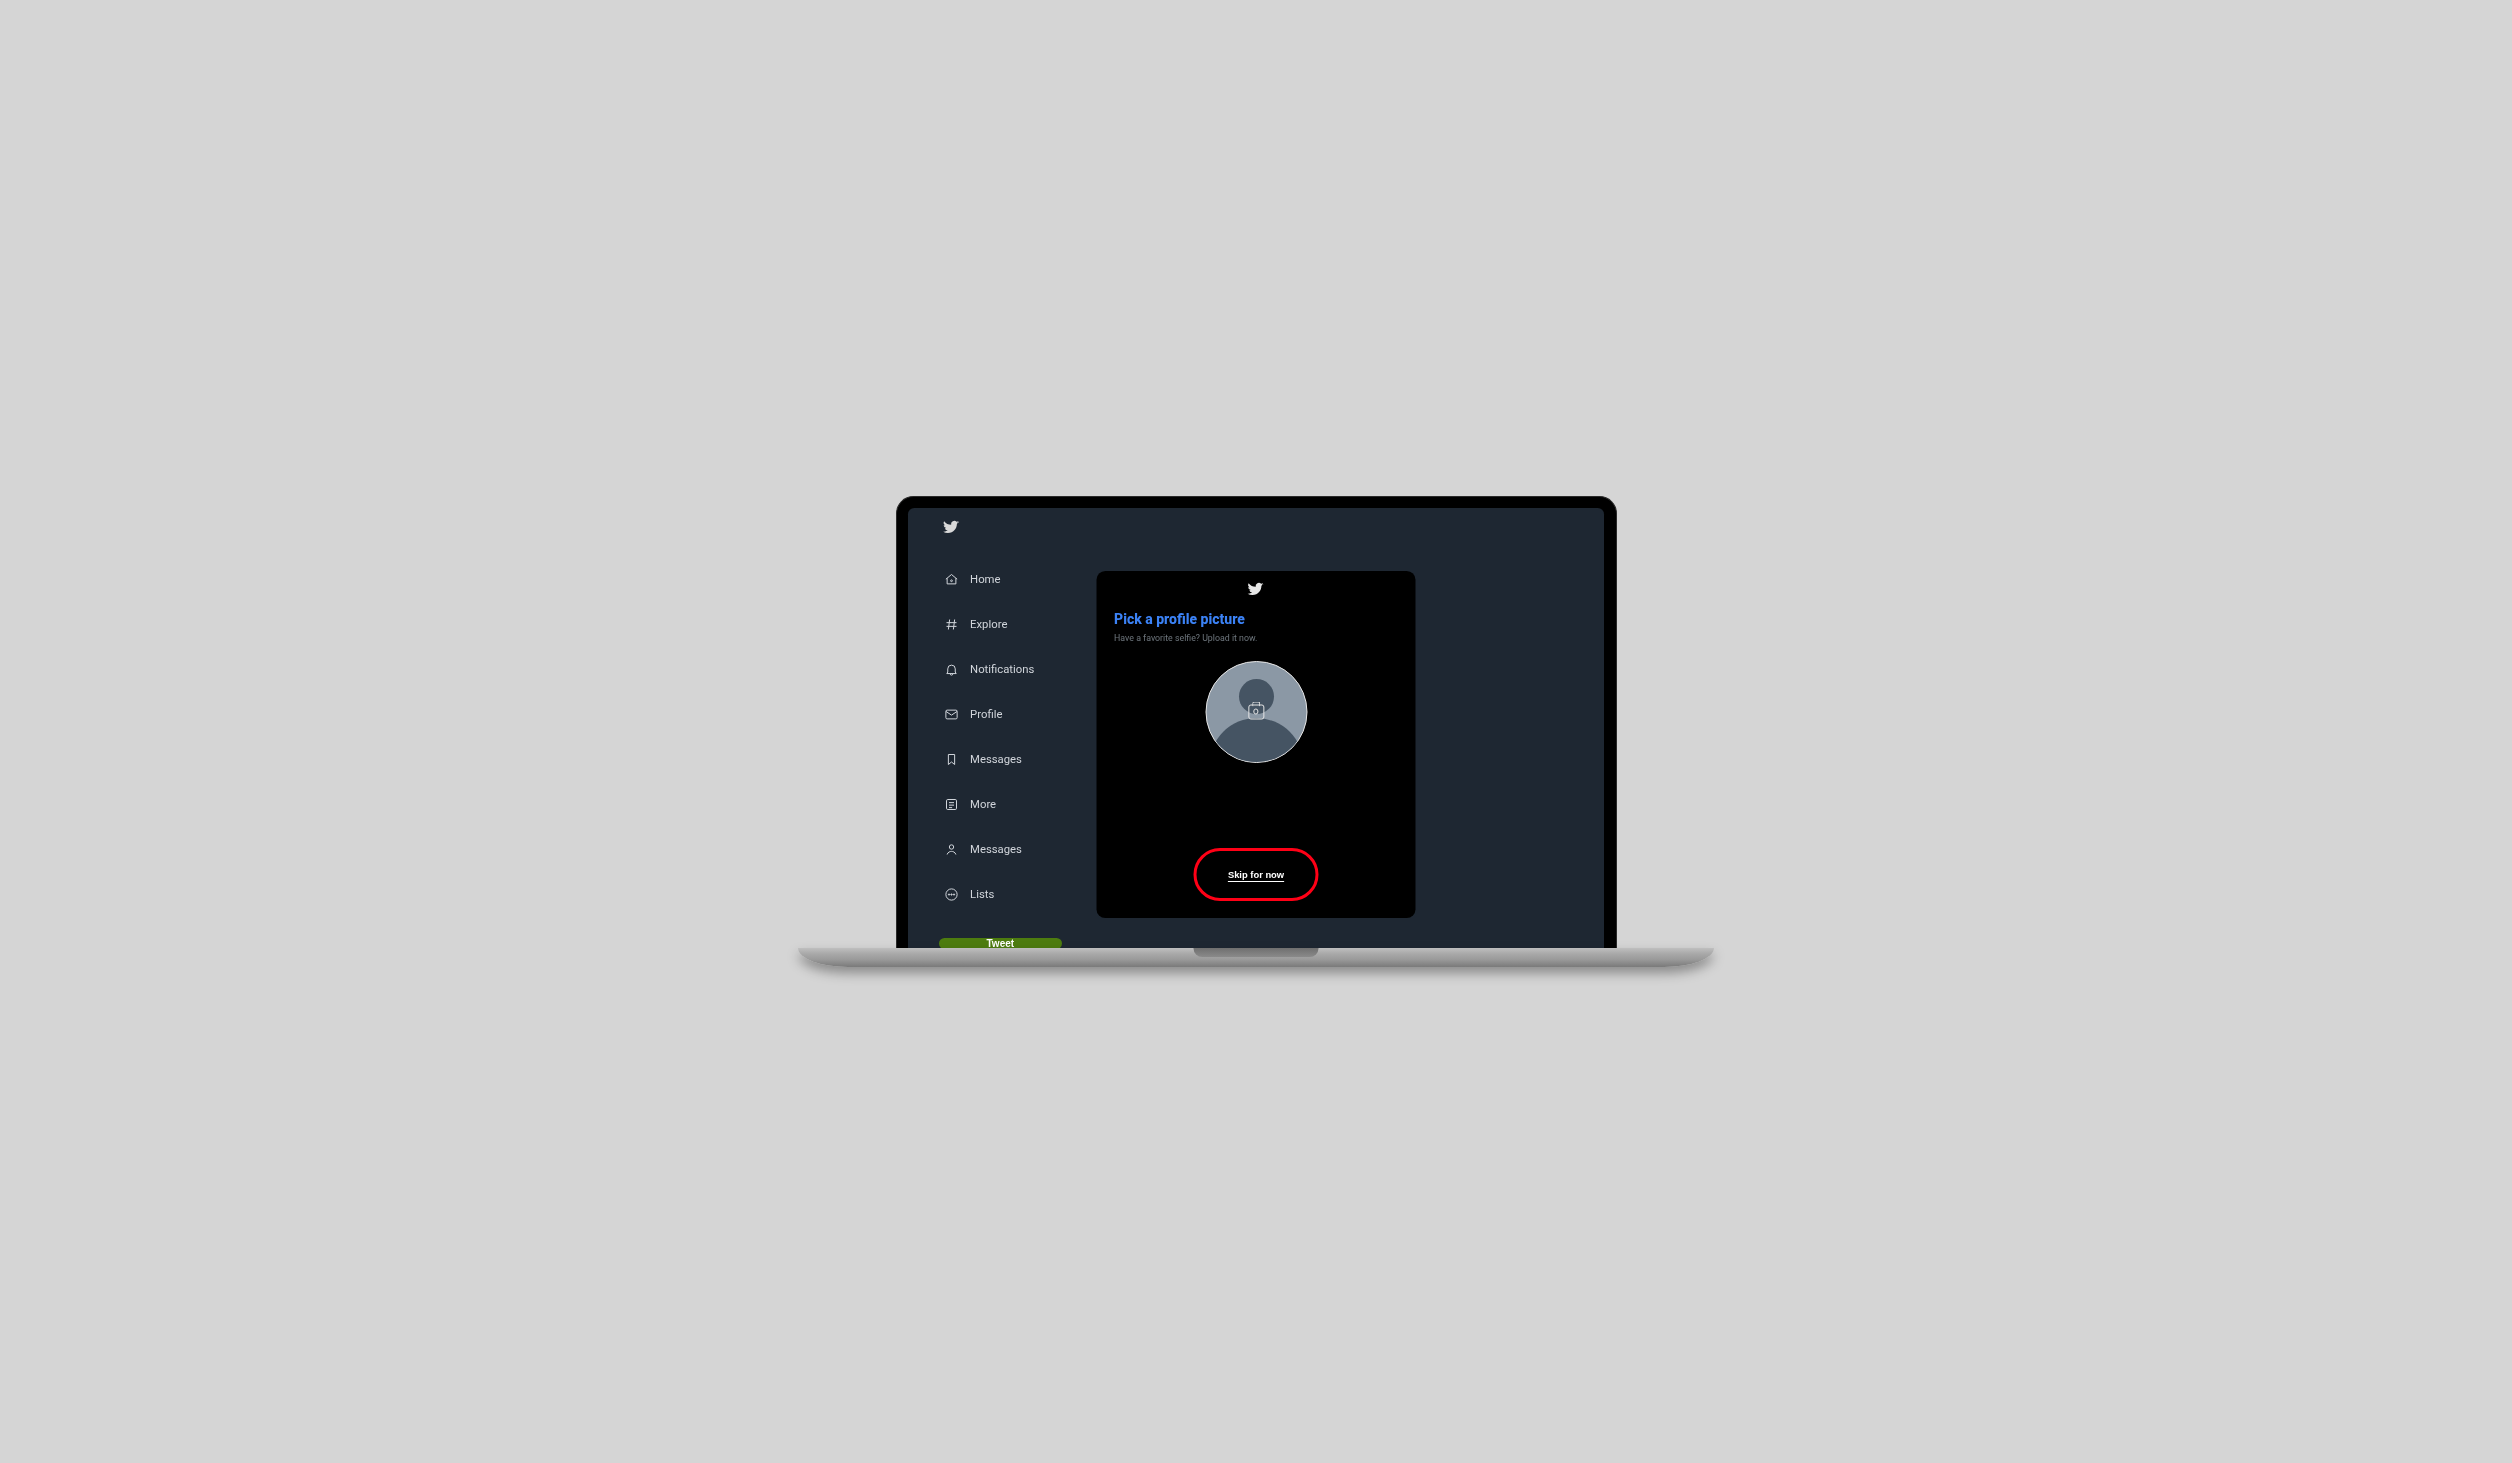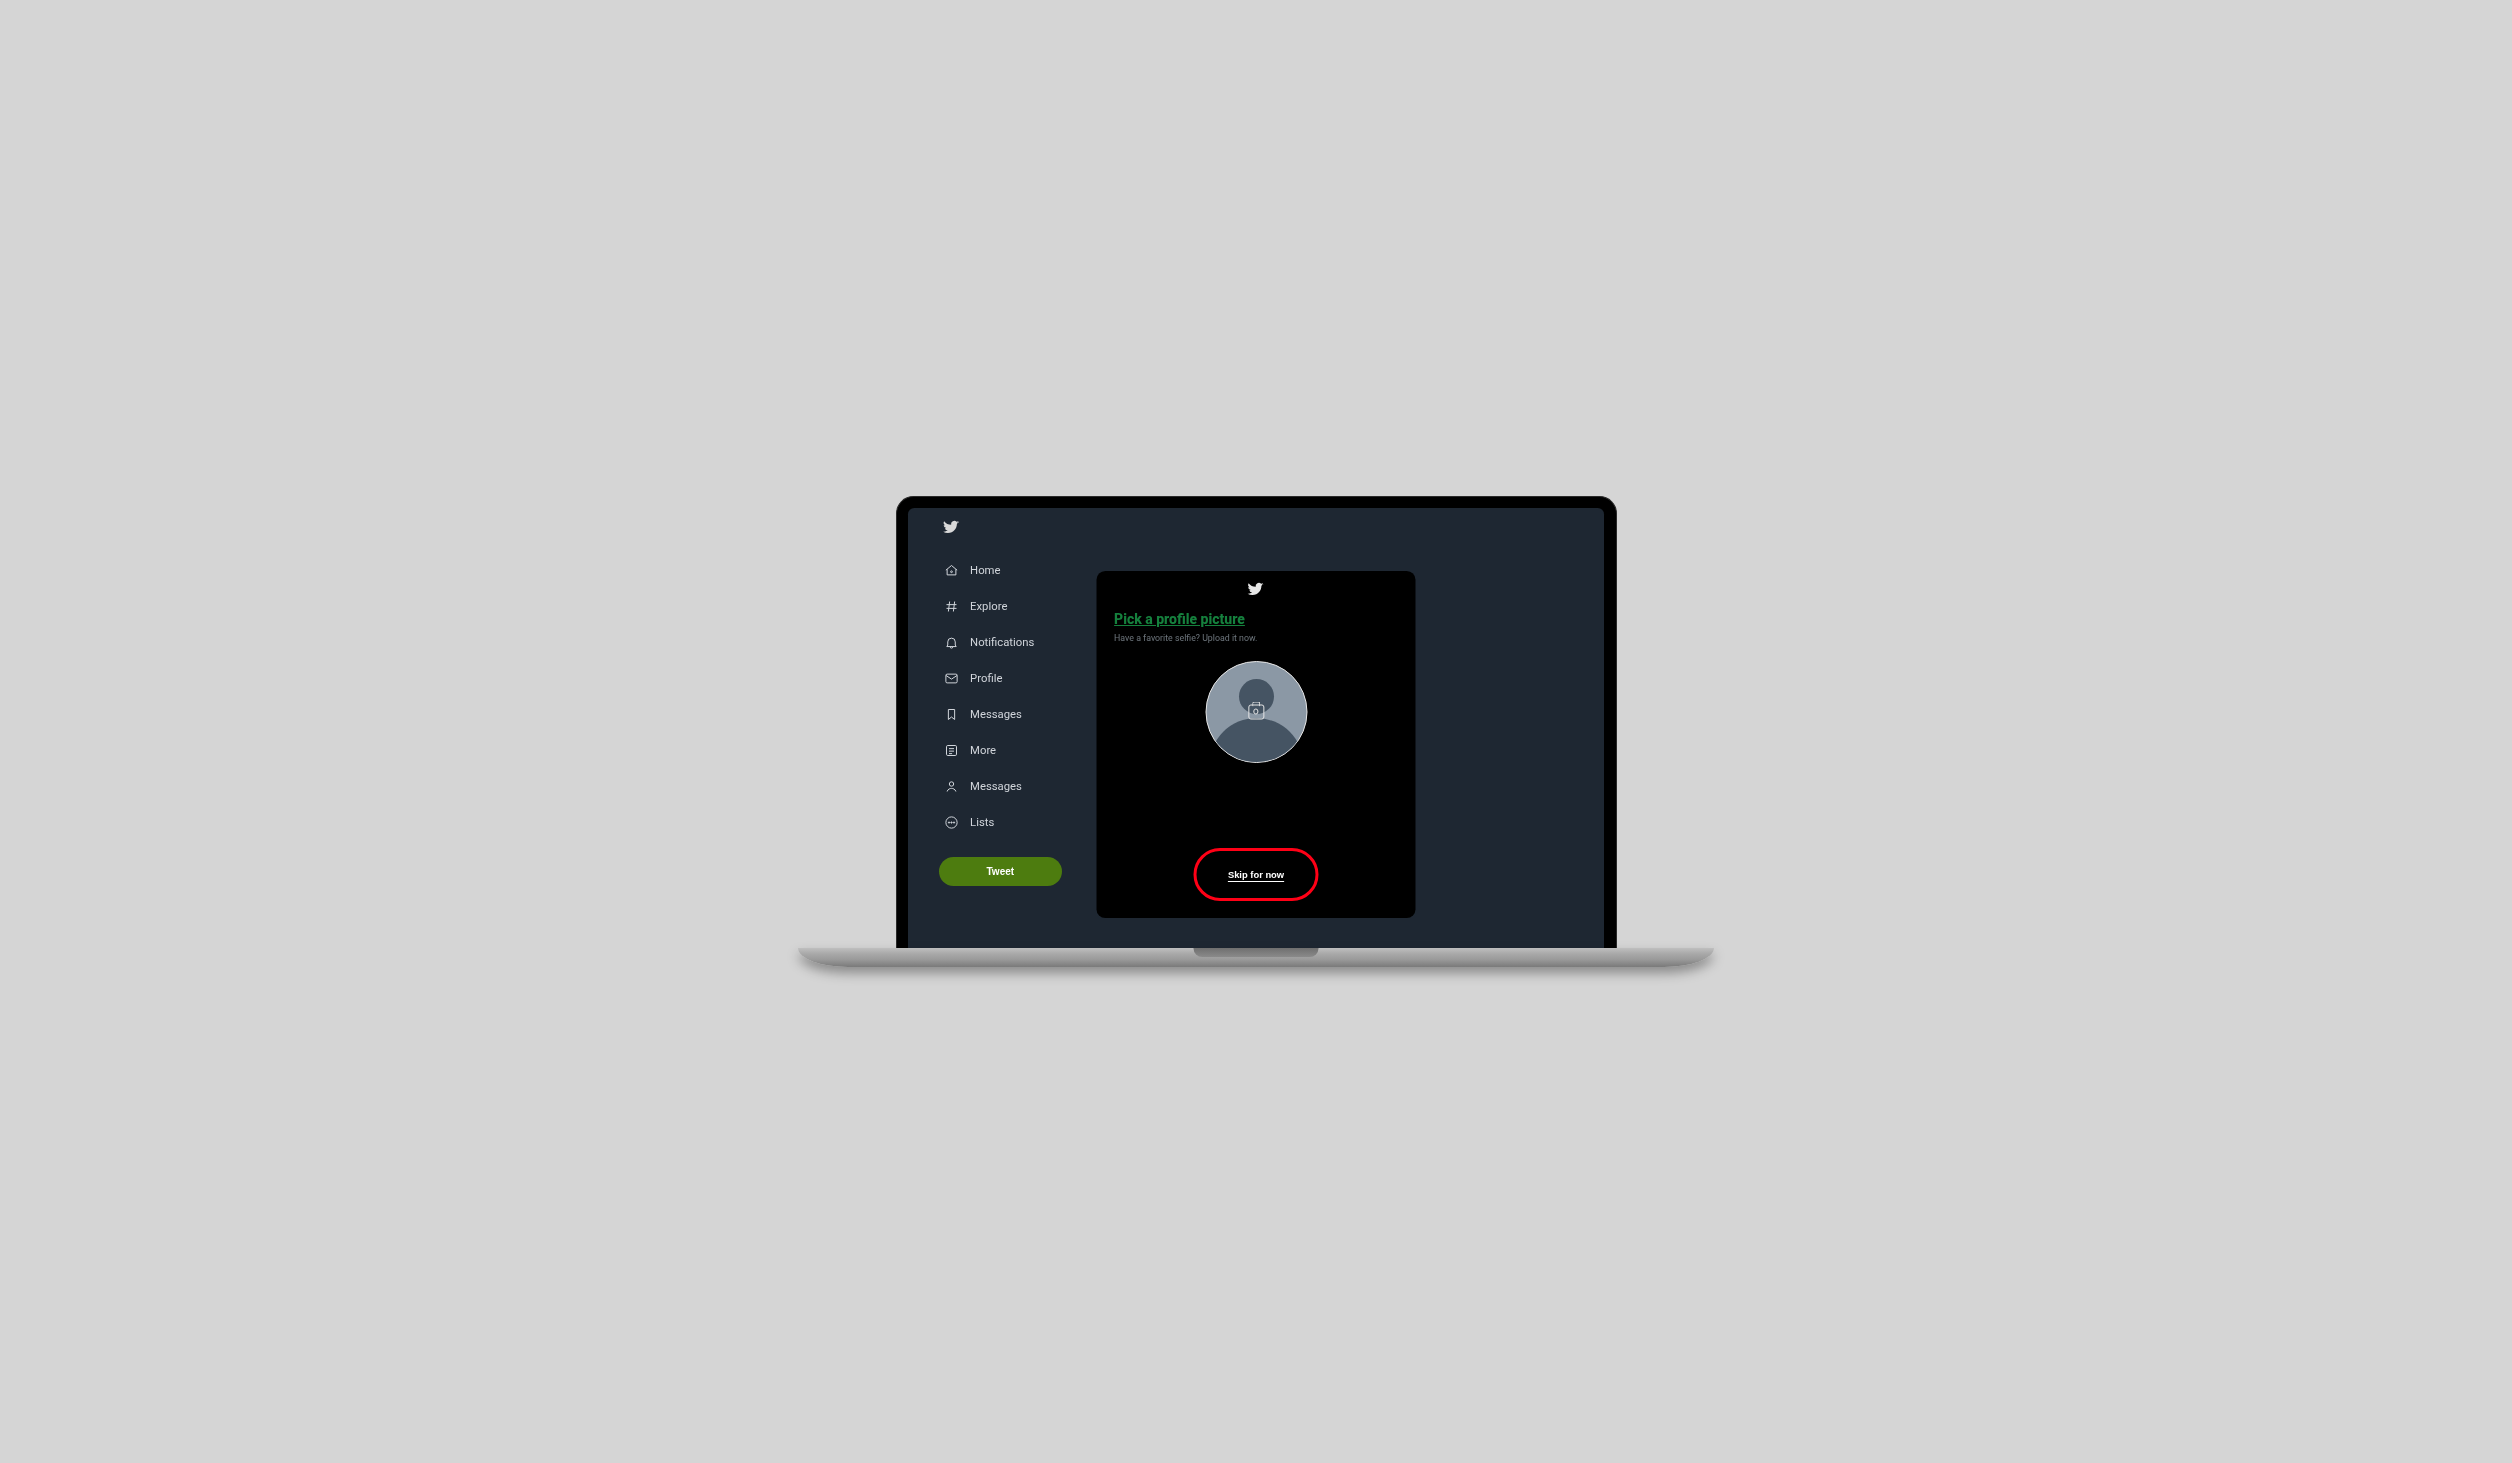--- a/index.html
+++ b/index.html
@@ -64,21 +64,21 @@
     height: 100%;
     color: #d9d9d9;
   }
 
   
   .sidebar {
     width: 166px;
     padding: 11.3px 10px 15px 31px;
     display: flex;
     flex-direction: column;
-    gap: 6px;
+    gap: 15px;
   }
   .logo-row { margin-bottom: 11.3px; padding-left: 3.8px; }
   .logo-row svg { fill: #d9d9d9; width: 16.3px; height: 16.3px; }
   .nav-item {
     display: flex;
     align-items: center;
     gap: 11.3px;
     padding: 7.5px 5px;
     font-size: 11.3px;
     color: #d1d5db;
@@ -112,21 +112,21 @@
     background: #000;
     border-radius: 8.8px;
     padding: 10px 0 17.6px 0;
     display: flex;
     flex-direction: column;
     align-items: stretch;
   }
   .modal-logo { text-align: center; margin-bottom: 11.3px; }
   .modal-logo svg { fill: #e7e7e7; width: 16.3px; height: 16.3px; }
   .modal-body { padding: 0 17.6px; flex: 1; display:flex; flex-direction:column; }
-  .modal-title { color: #15803d; font-size: 14px; font-weight: 800; margin-bottom: 6.3px; text-decoration: underline; }
+  .modal-title { color: #3b82f6; font-size: 14px; font-weight: 800; margin-bottom: 6.3px; }
   .modal-subtitle { color: #6e767d; font-size: 8.8px; margin-bottom: 5px; }
   .avatar-area { flex:1; display:flex; align-items:flex-start; justify-content:center; padding-top: 12.5px; }
   .avatar-circle {
     width: 102px; height: 102px;
     border-radius: 50%;
     background: #8b98a5;
     border: 1.3px solid #e6e6e6;
     position: relative;
     overflow: hidden;
     display:flex; align-items:center; justify-content:center;

